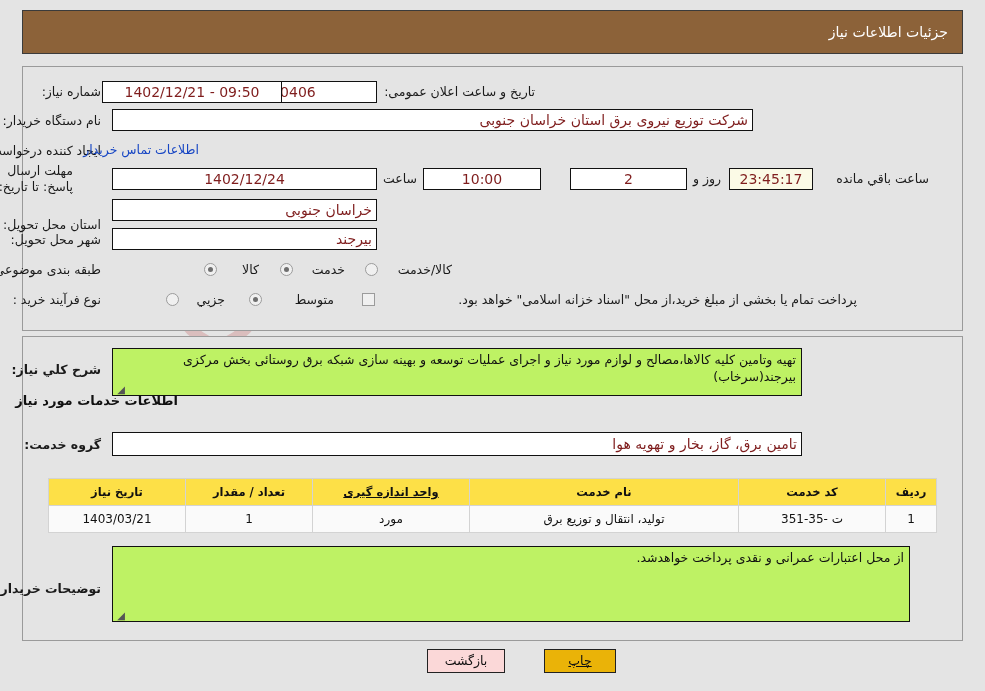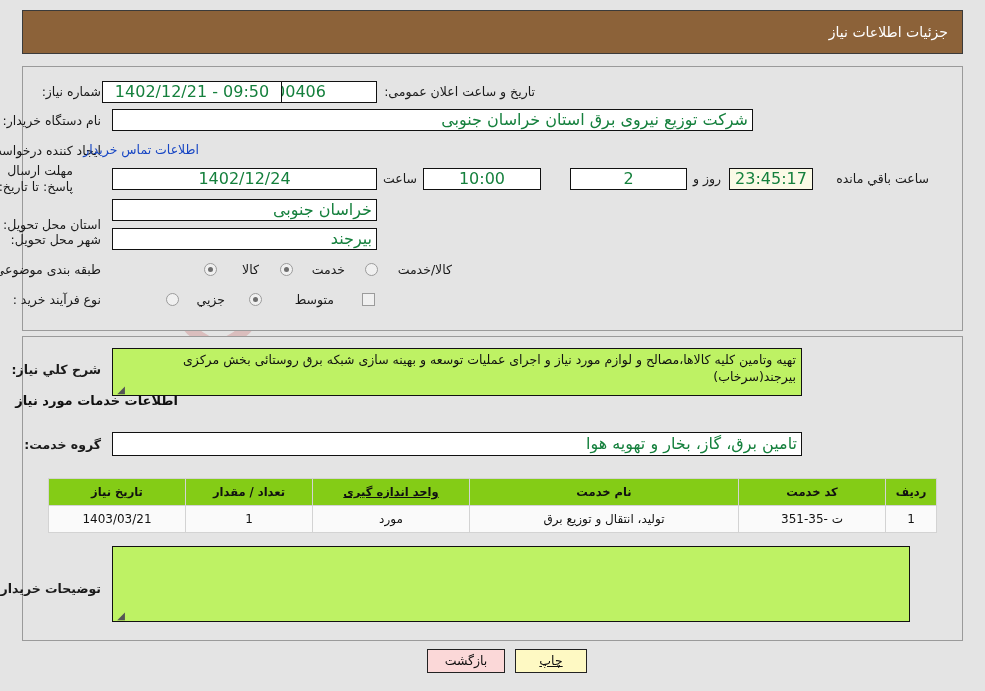--- a/index.html
+++ b/index.html
@@ -85,22 +85,22 @@
     color: #1a1a1a;
     line-height: 16px;
     white-space: nowrap;
   }
   .lbl-b { font-weight: bold; }
   .fld {
     position: absolute;
     box-sizing: border-box;
     background: #ffffff;
     border: 1px solid #111111;
-    font-size: 16px;
-    color: #15803d;
+    font-size: 14px;
+    color: #7f1d1d;
     line-height: 18px;
     padding: 1px 4px;
     white-space: nowrap;
     overflow: hidden;
     text-align: center;
   }
   .fld.rt { text-align: right; }
   .fld.cream { background: #fbfae6; }
   .link {
     position: absolute;
@@ -175,21 +175,21 @@
   #svc-table {
     position: absolute;
     left: 48px;
     top: 478px;
     width: 889px;
     border-collapse: collapse;
     font-size: 12px;
     background: #ffffff;
   }
   #svc-table th {
-    background: #84cc16;
+    background: #fde047;
     border: 1px solid #d3d3d3;
     color: #111;
     font-weight: bold;
     font-size: 11.5px;
     padding: 6px 4px;
     text-align: center;
     white-space: nowrap;
   }
   #svc-table td {
     background: #fafafa;
@@ -206,21 +206,21 @@
     position: absolute;
     box-sizing: border-box;
     border: 1px solid #222222;
     font-size: 12.5px;
     color: #111111;
     text-align: center;
     line-height: 20px;
     cursor: pointer;
     padding: 1px 0;
   }
-  #btn-print  { left: 515px; top: 649px; width: 72px; height: 24px; background: #fef9c3; text-decoration: underline; }
+  #btn-print  { left: 544px; top: 649px; width: 72px; height: 24px; background: #eab308; text-decoration: underline; }
   #btn-back   { left: 427px; top: 649px; width: 78px; height: 24px; background: #fbd8d8; }
 </style>
 </head>
 <body>
 
 <div id="page">
 
   <div class="watermark">
     <svg class="wm-shield" viewBox="0 0 96 118">
       <path d="M48 4 L90 20 L90 62 Q90 98 48 114 Q6 98 6 62 L6 20 Z" fill="none" stroke="rgba(196,110,110,0.33)" stroke-width="11"></path>
@@ -269,20 +269,21 @@
   <div class="lbl" style="right:640px; top:262px;">خدمت</div>
   <span class="radio" style="right:607px; top:263px;"></span>
   <div class="lbl" style="right:533px; top:262px;">کالا/خدمت</div>
 
   <div class="lbl" style="right:884px; top:292px;">نوع فرآیند خرید :</div>
   <span class="radio" style="right:806px; top:293px;"></span>
   <div class="lbl" style="right:760px; top:292px;">جزیي</div>
   <span class="radio on" style="right:723px; top:293px;"></span>
   <div class="lbl" style="right:651px; top:292px;">متوسط</div>
   <span class="checkbox" style="right:610px; top:293px;"></span>
+  <div class="lbl" style="right:128px; top:292px;">پرداخت تمام یا بخشی از مبلغ خرید،از محل "اسناد خزانه اسلامی" خواهد بود.</div>
 
   <div class="panel" id="panel-bottom"></div>
 
   <div class="lbl lbl-b" style="right:884px; top:362px;margin-left:16px;">شرح كلي نياز:</div>
   <div class="ta" style="right:183px; top:348px; width:690px; height:48px;">
     <span>تهیه وتامین کلیه کالاها،مصالح و لوازم مورد نیاز و اجرای عملیات توسعه و بهینه سازی شبکه برق روستائی بخش مرکزی بیرجند(سرخاب)</span>
     <span class="grip">◢</span>
   </div>
 
   <div class="section-head" style="right:807px; top:393px;">اطلاعات خدمات مورد نیاز</div>
@@ -308,19 +309,20 @@
         <td>تولید، انتقال و توزیع برق</td>
         <td>مورد</td>
         <td>1</td>
         <td>1403/03/21</td>
       </tr>
     </tbody>
   </table>
 
   <div class="lbl lbl-b" style="right:884px; top:581px;">توضیحات خریدار:</div>
   <div class="ta" style="right:75px; top:546px; width:798px; height:76px;">
+    <span>از محل اعتبارات عمرانی و نقدی پرداخت خواهدشد.</span>
     <span class="grip">◢</span>
   </div>
 
   <div class="btn" id="btn-print">چاپ</div>
   <div class="btn" id="btn-back">بازگشت</div>
 
 </div>
 
 </body></html>

